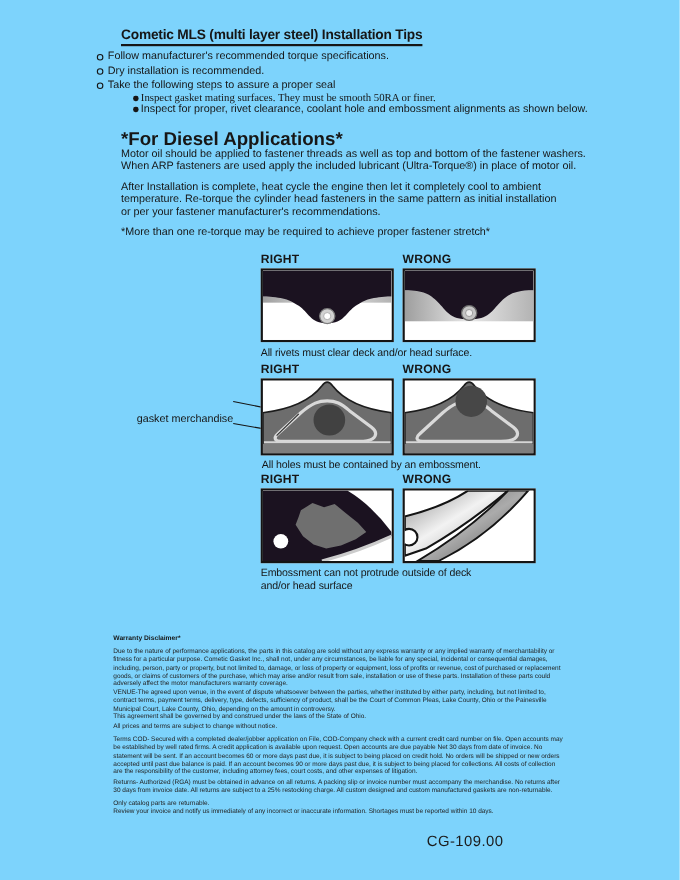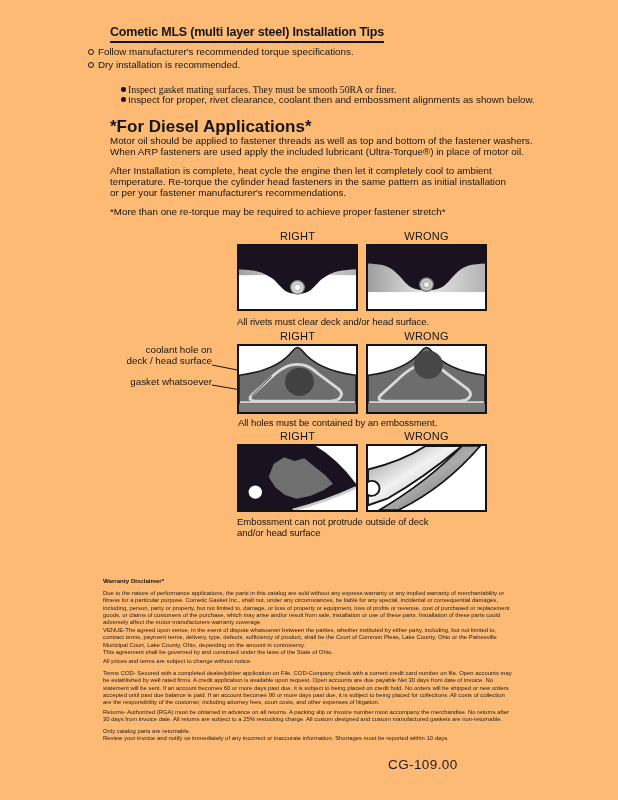--- a/index.html
+++ b/index.html
@@ -1,30 +1,30 @@
 <!DOCTYPE html>
 <html><head>
 <meta charset="utf-8">
 <style>
   html,body{margin:0;padding:0;background:#ffffff;}
   .page{
-    position:relative;width:618px;height:800px;background:#fdba74;overflow:hidden;
+    position:relative;width:618px;height:800px;background:#7dd3fc;overflow:hidden;
     font-family:"Liberation Sans", sans-serif;color:#161616;
   }
   .abs{position:absolute;}
   .title{
     font-size:12.5px;font-weight:bold;letter-spacing:-0.2px;
     border-bottom:2px solid #161616;padding-bottom:2px;display:inline-block;
   }
   .body-text{font-size:9.8px;line-height:11.2px;white-space:pre-line;}
   .bullet-row{position:absolute;display:flex;align-items:flex-start;font-size:9.8px;line-height:11px;}
   .marker-open{width:4px;height:4px;border:1px solid #161616;border-radius:50%;margin:3px 4px 0 0;flex:none;}
   .marker-fill{width:4.5px;height:4.5px;background:#161616;border-radius:50%;margin:3px 2.5px 0 0;flex:none;}
   .section-heading{font-size:17px;font-weight:bold;}
-  .fig-label{font-size:11px;font-weight:normal;width:121px;text-align:center;letter-spacing:0.2px;}
+  .fig-label{font-size:11px;font-weight:bold;width:121px;letter-spacing:0.2px;}
   .fig-caption{font-size:9.6px;line-height:11px;white-space:pre-line;letter-spacing:-0.1px;}
   .panel{position:absolute;border:2px solid #141414;background:#fff;box-sizing:border-box;display:block;}
   .annot{font-size:9.8px;line-height:10.6px;text-align:right;white-space:pre-line;width:127px;}
   .tiny{font-size:5.9px;line-height:7.3px;white-space:pre-line;color:#222;width:470px;position:absolute;}
   .tiny-heading{font-size:6.1px;font-weight:bold;position:absolute;}
   .doc-code{font-size:13.5px;letter-spacing:0.4px;color:#1c1c1c;}
 </style>
 </head>
 <body>
 
@@ -55,27 +55,31 @@
   </div>
 
   <div class="bullet-row" style="left:88px;top:46px;">
     <span class="marker-open"></span>
     <span>Follow manufacturer's recommended torque specifications.</span>
   </div>
   <div class="bullet-row" style="left:88px;top:59px;">
     <span class="marker-open"></span>
     <span>Dry installation is recommended.</span>
   </div>
+  <div class="bullet-row" style="left:88px;top:72px;">
+    <span class="marker-open"></span>
+    <span>Take the following steps to assure a proper seal</span>
+  </div>
   <div class="bullet-row" style="left:121px;top:84px;font-family:Liberation Serif, serif;">
     <span class="marker-fill"></span>
     <span>Inspect gasket mating surfaces.  They must be smooth 50RA or finer.</span>
   </div>
   <div class="bullet-row" style="left:121px;top:94px;">
     <span class="marker-fill"></span>
-    <span>Inspect for proper, rivet clearance, coolant then and embossment alignments as shown below.</span>
+    <span>Inspect for proper, rivet clearance, coolant hole and embossment alignments as shown below.</span>
   </div>
 
   <div class="abs section-heading" style="left:110px;top:117px;">*For Diesel Applications*</div>
   <div class="abs body-text" style="left:110px;top:135px;width:480px;">Motor oil should be applied to fastener threads as well as top and bottom of the fastener washers.
 When ARP fasteners are used apply the included lubricant (Ultra-Torque®) in place of motor oil.</div>
   <div class="abs body-text" style="left:110px;top:165px;width:480px;">After Installation is complete, heat cycle the engine then let it completely cool to ambient
 temperature. Re-torque the cylinder head fasteners in the same pattern as initial installation
 or per your fastener manufacturer's recommendations.</div>
   <div class="abs body-text" style="left:110px;top:206px;width:480px;">*More than one re-torque may be required to achieve proper fastener stretch*</div>
 
@@ -96,23 +100,21 @@
     <path d="M0,0 H122 V19 C104,19 98,23 91,30 C82,39 80,47 61,47 C42,47 40,39 31,30 C24,23 18,19 0,19 Z" fill="#1b1220"></path>
     <circle cx="61" cy="41" r="7.2" fill="#c4c4c4" stroke="#6a6a6a" stroke-width="1.2"></circle>
     <circle cx="61" cy="41" r="3.4" fill="#ececec" stroke="#8f8f8f" stroke-width="0.8"></circle>
   </svg>
 
   <div class="abs fig-caption" style="left:237px;top:316px;">All rivets must clear deck and/or head surface.</div>
 
   <div class="abs fig-label" style="left:237px;top:330px;">RIGHT</div>
   <div class="abs fig-label" style="left:366px;top:330px;">WRONG</div>
 
-  <div class="abs annot" style="left:85px;top:345px;">coolant hole on
-deck / head surface</div>
-  <div class="abs annot" style="left:85px;top:377px;">gasket whatsoever</div>
+  <div class="abs annot" style="left:85px;top:377px;">gasket merchandise</div>
 
   <svg class="abs" style="left:210px;top:358px;" width="92" height="40">
     <line x1="2" y1="7" x2="88" y2="24" stroke="#141414" stroke-width="1"></line>
     <line x1="2" y1="27" x2="54" y2="36" stroke="#141414" stroke-width="1"></line>
   </svg>
 
   <svg class="panel" style="left:237px;top:344px;width:121px;height:70px;" viewBox="0 0 122 70" preserveAspectRatio="none">
     <rect width="122" height="70" fill="#ffffff"></rect>
     <path d="M0,70 V31 Q40,26 56,5 Q58.5,1.5 61,1.5 Q63.5,1.5 66,5 Q82,26 122,31 V70 Z" fill="#6d6d6d" stroke="#1c1c1c" stroke-width="1.6"></path>
     <path d="M17,58.5 C11,58.5 10,55 14,51.5 L36,31 C47,21.5 53,19.5 61,19.5 C69,19.5 74,22 82,29 L103,45 C108,49 108,53 104,56 C101,58.2 97,58.5 91,58.5 Z" fill="none" stroke="#d9d9d9" stroke-width="3" stroke-linejoin="round"></path>

